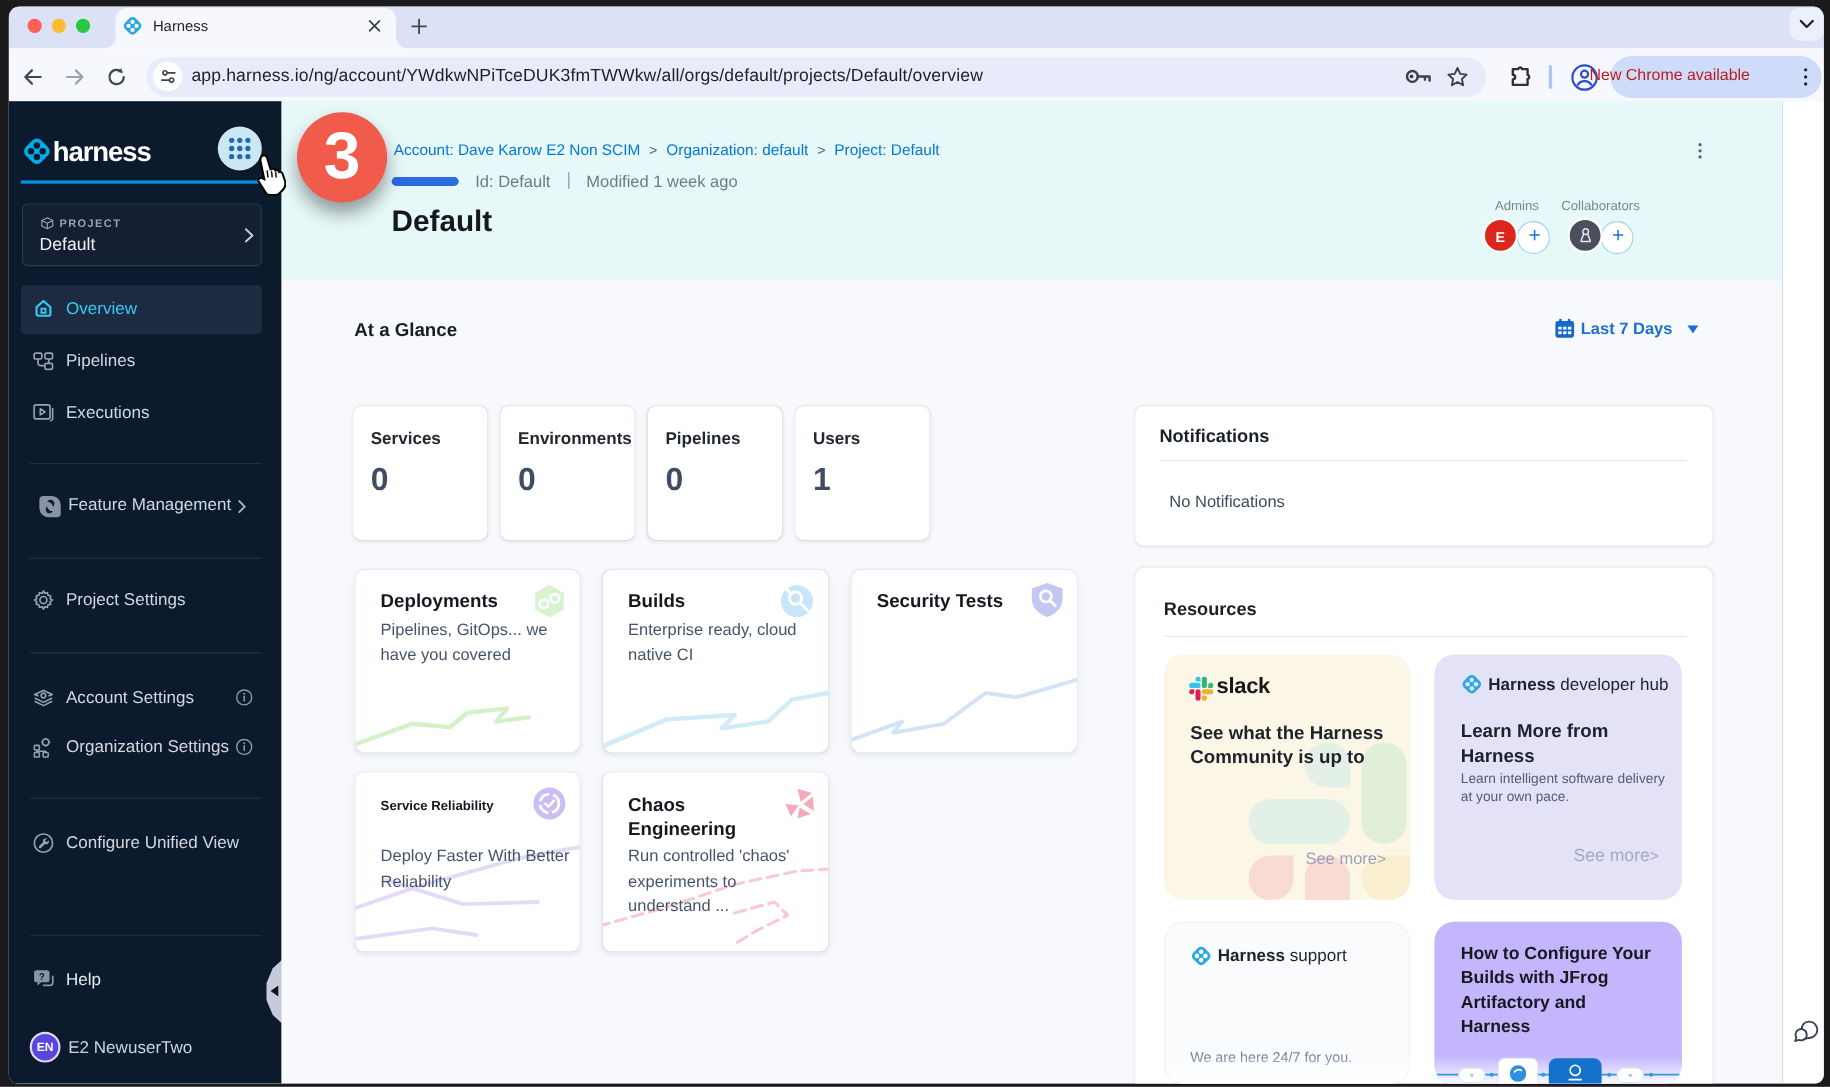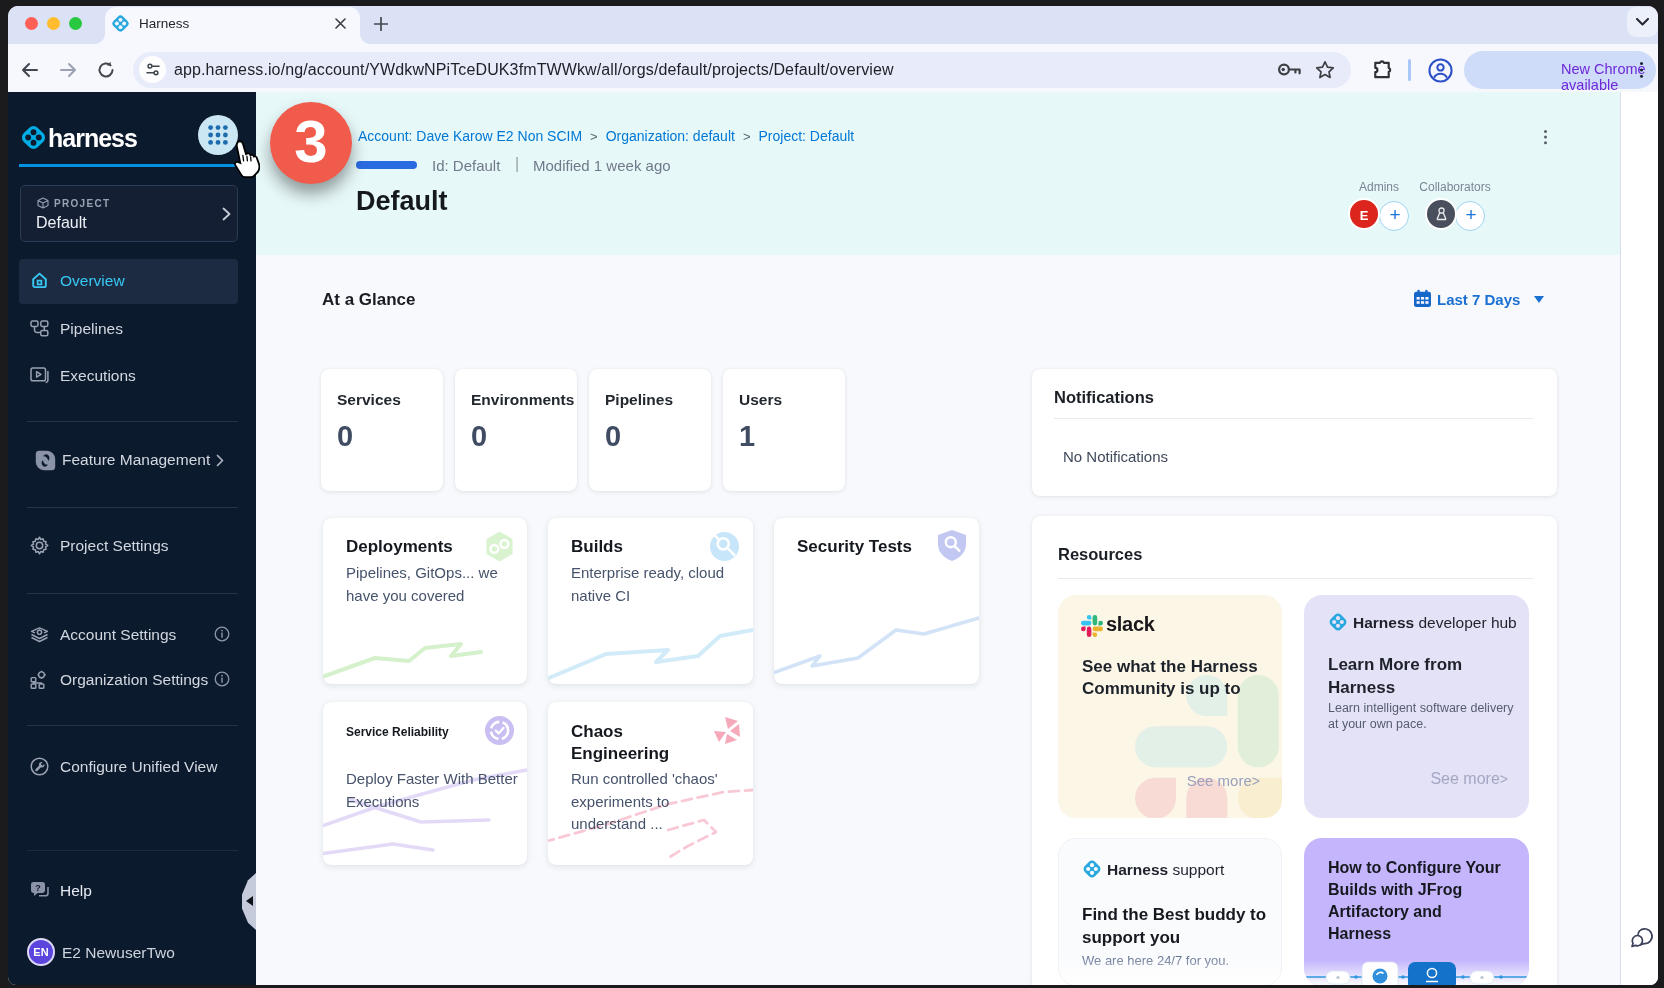--- a/index.html
+++ b/index.html
@@ -90,21 +90,21 @@
 <svg class="abs" style="left:1369px;top:57px;" width="26" height="26" viewBox="0 0 24 24">
         <path d="M5.8 5.4 H10.2 a1.8 1.8 0 0 1 3.5 0 H18.2 V10.2 a1.8 1.8 0 0 1 0 3.5 V18.6 H5.8 V14 a1.95 1.95 0 0 0 0 -3.9 V5.4 Z" fill="none" stroke="#2f3138" stroke-width="2" stroke-linejoin="round"></path>
       </svg>
 <div class="abs" style="left:1408px;top:59px;width:2.5px;height:22px;background:#a9c7f8;border-radius:2px;"></div>
 <svg class="abs" style="left:1428px;top:58px;" width="25" height="25" viewBox="0 0 26 26">
         <circle cx="13" cy="13" r="11.5" fill="none" stroke="#2c50c8" stroke-width="2.1"></circle>
         <circle cx="13" cy="9.8" r="3.3" fill="none" stroke="#2c50c8" stroke-width="2.1"></circle>
         <path d="M6.2 20.5 a7.6 7.6 0 0 1 13.6 0" fill="none" stroke="#2c50c8" stroke-width="2.1"></path>
       </svg>
 <div class="abs" id="chromepill"></div>
-<div class="abs" style="left:1561px;top:61px;font-size:14.5px;color:#6d28d9;">New Chrome available</div>
+<div class="abs" style="left:1445px;top:61px;font-size:14.5px;color:#b91c1c;">New Chrome available</div>
 <div class="abs" style="left:1640px;top:62px;width:3.2px;height:3.2px;border-radius:50%;background:#1b2334;box-shadow:0 6.4px 0 #1b2334, 0 12.8px 0 #1b2334;"></div>
 
 <div class="abs" id="sidebar"></div>
 <svg class="abs" style="left:20px;top:124px;" width="27" height="27" viewBox="0 0 24 24">
         <rect x="3.2" y="3.2" width="17.6" height="17.6" rx="5.2" transform="rotate(45 12 12)" fill="#00ade4"></rect>
         <circle cx="12" cy="7.3" r="2.6" fill="#0c1a2d"></circle>
         <circle cx="7.3" cy="12" r="2.6" fill="#0c1a2d"></circle>
         <circle cx="16.7" cy="12" r="2.6" fill="#0c1a2d"></circle>
         <circle cx="12" cy="16.7" r="2.6" fill="#0c1a2d"></circle>
       </svg>
@@ -336,21 +336,21 @@
             <path d="M28 38 L98 60 L166 58"></path>
             <path d="M-4 92 L70 82 L110 88"></path>
           </g>
         </svg>
   <div style="position:absolute;left:23px;top:19px;width:120px;font-size:12px;font-weight:700;line-height:22px;color:#15191f;">Service Reliability</div>
   <svg style="position:absolute;left:161px;top:13px;" width="31" height="31" viewBox="0 0 31 31">
           <circle cx="15.5" cy="15.5" r="14.5" fill="#cabef2"></circle>
           <circle cx="15.5" cy="15.5" r="8.6" fill="none" stroke="#fff" stroke-width="2.6" stroke-dasharray="11 3.5"></circle>
           <path d="M11.8 15.6 L14.6 18.4 L19.6 12.8" fill="none" stroke="#fff" stroke-width="2.2" stroke-linecap="round" stroke-linejoin="round"></path>
         </svg>
-  <div style="position:absolute;left:23px;top:66px;width:180px;font-size:15px;line-height:22.5px;color:#46536b;">Deploy Faster With Better Executions</div>
+  <div style="position:absolute;left:23px;top:66px;width:180px;font-size:15px;line-height:22.5px;color:#46536b;">Deploy Faster With Better Reliability</div>
 </div>
 <div class="mcard" style="left:548px;top:702px;width:205px;height:163px;">
   <svg style="position:absolute;left:0;top:60px;" width="205" height="103" viewBox="0 0 205 103">
           <g fill="none" stroke="#f7bcca" stroke-width="2.8" opacity="0.8" stroke-linejoin="round" stroke-linecap="round" stroke-dasharray="10 6">
             <path d="M-4 80 L60 62 L120 42 L176 30 L205 28"></path>
             <path d="M120 68 L156 58 L168 70 L140 84 L120 96"></path>
           </g>
         </svg>
   <div style="position:absolute;left:23px;top:19px;width:130px;font-size:17px;font-weight:700;line-height:22px;color:#15191f;">Chaos Engineering</div>
   <svg style="position:absolute;left:163px;top:13px;" width="30" height="30" viewBox="0 0 30 30">
@@ -402,21 +402,20 @@
 
 <div class="rescard" style="left:1058px;top:838px;width:224px;height:148px;background:#fafbfd;border:1px solid #f0f2f7;">
   <svg style="position:absolute;left:23px;top:20px;" width="20" height="20" viewBox="0 0 24 24">
           <rect x="3.4" y="3.4" width="17.2" height="17.2" rx="5" transform="rotate(45 12 12)" fill="#29a8e0"></rect>
           <circle cx="12" cy="7.4" r="2.5" fill="#fafbfd"></circle>
           <circle cx="7.4" cy="12" r="2.5" fill="#fafbfd"></circle>
           <circle cx="16.6" cy="12" r="2.5" fill="#fafbfd"></circle>
           <circle cx="12" cy="16.6" r="2.5" fill="#fafbfd"></circle>
         </svg>
   <div style="position:absolute;left:48px;top:22px;font-size:15.5px;color:#1d222b;"><b>Harness</b> support</div>
-  <div style="position:absolute;left:23px;top:64px;width:185px;font-size:17px;font-weight:700;line-height:23px;color:#16191f;">Find the Best buddy to support you</div>
   <div style="position:absolute;left:23px;top:114px;font-size:13px;color:#5d6c8e;">We are here 24/7 for you.</div>
   <div style="position:absolute;left:0;bottom:0;width:100%;height:30px;background:linear-gradient(rgba(255,255,255,0), #ffffff);"></div>
 </div>
 
 <div class="rescard" style="left:1304px;top:838px;width:225px;height:148px;background:#c4b5fd;">
   <div style="position:absolute;left:24px;top:19px;width:174px;font-size:16px;font-weight:700;line-height:22px;color:#16191f;">How to Configure Your Builds with JFrog Artifactory and Harness</div>
   <div style="position:absolute;left:0;bottom:0;width:100%;height:26px;background:linear-gradient(rgba(225,245,242,0), #fbfdfd);"></div>
   <svg style="position:absolute;left:0;top:122px;" width="225" height="30" viewBox="0 0 225 30">
           <path d="M0 17 H225" stroke="#2f97e0" stroke-width="1.6"></path>
           <rect x="22" y="11" width="24" height="13" rx="6.5" fill="#fff" stroke="#d6e5ef" stroke-width="0.8"></rect>

